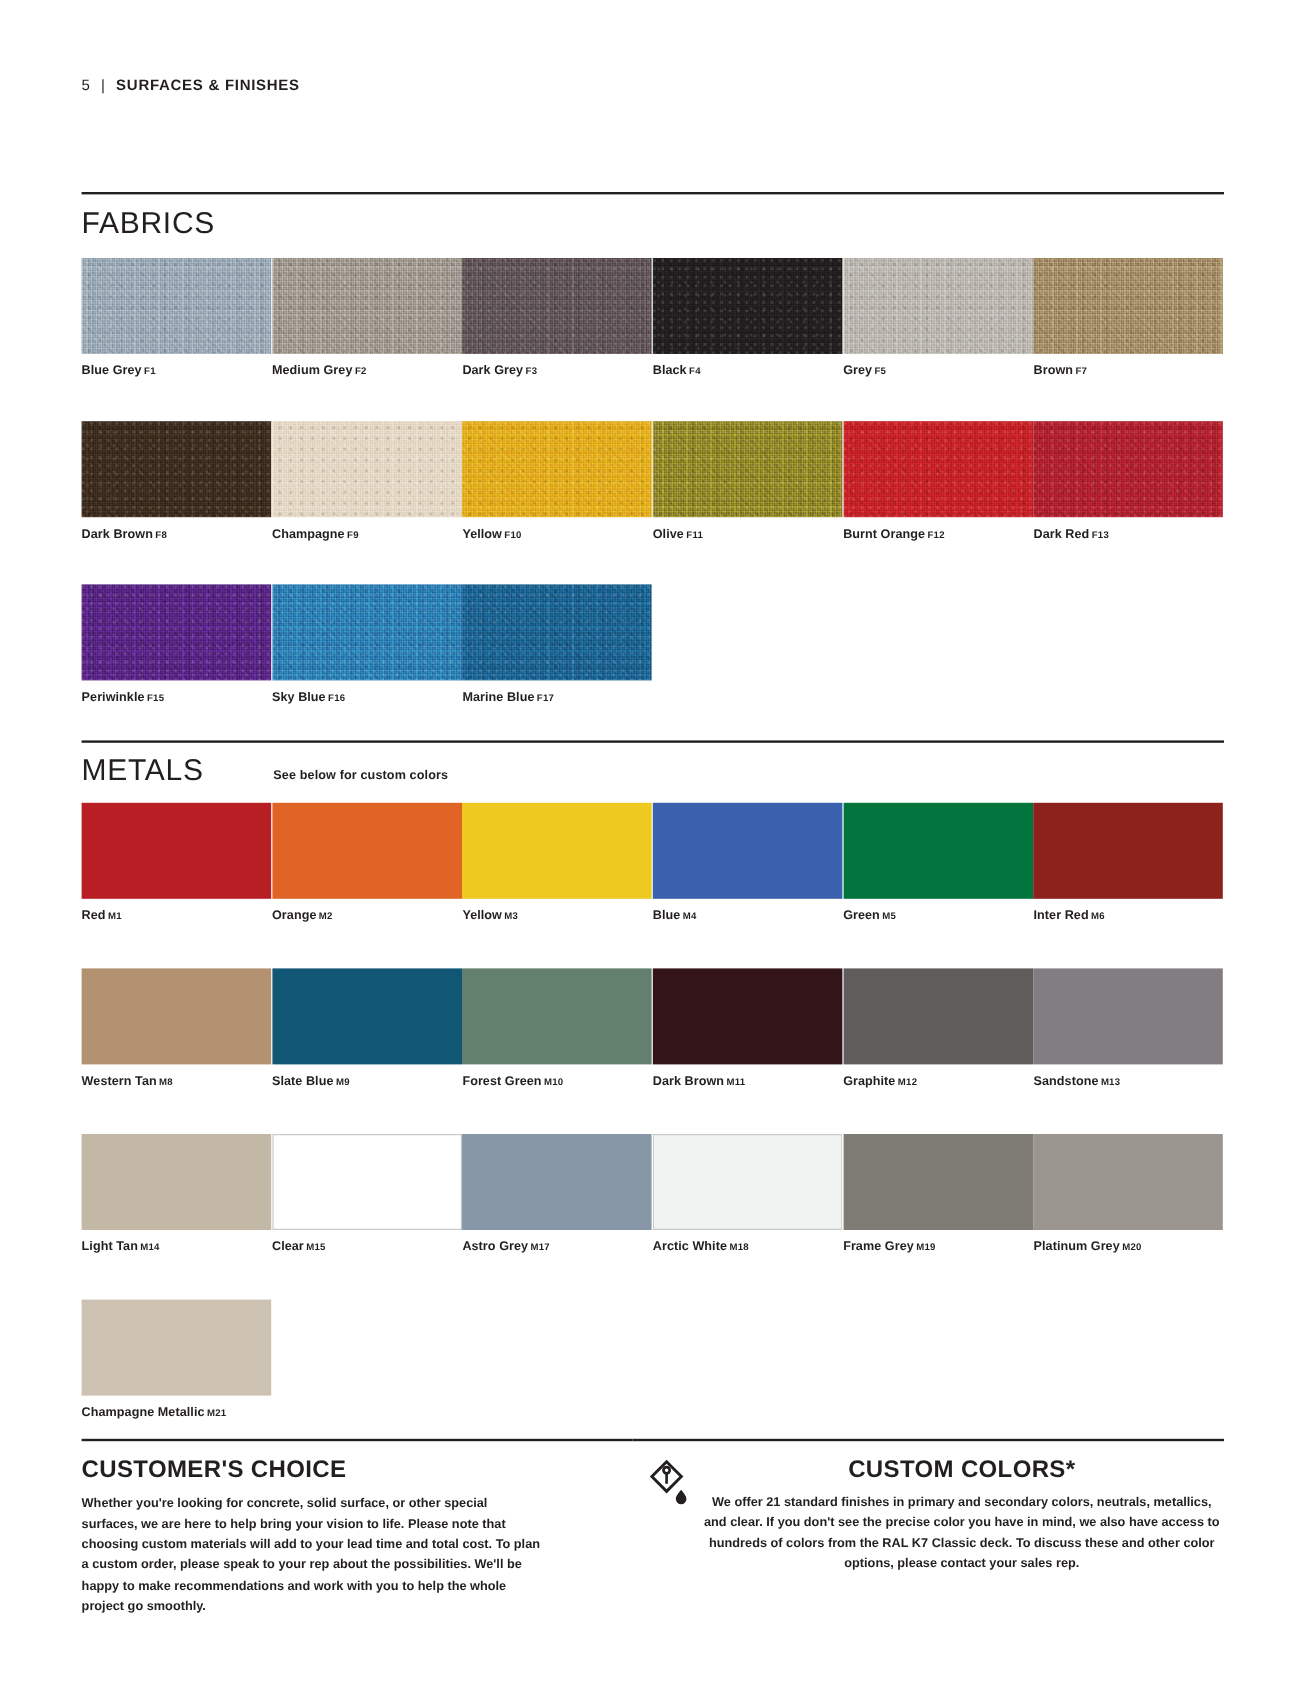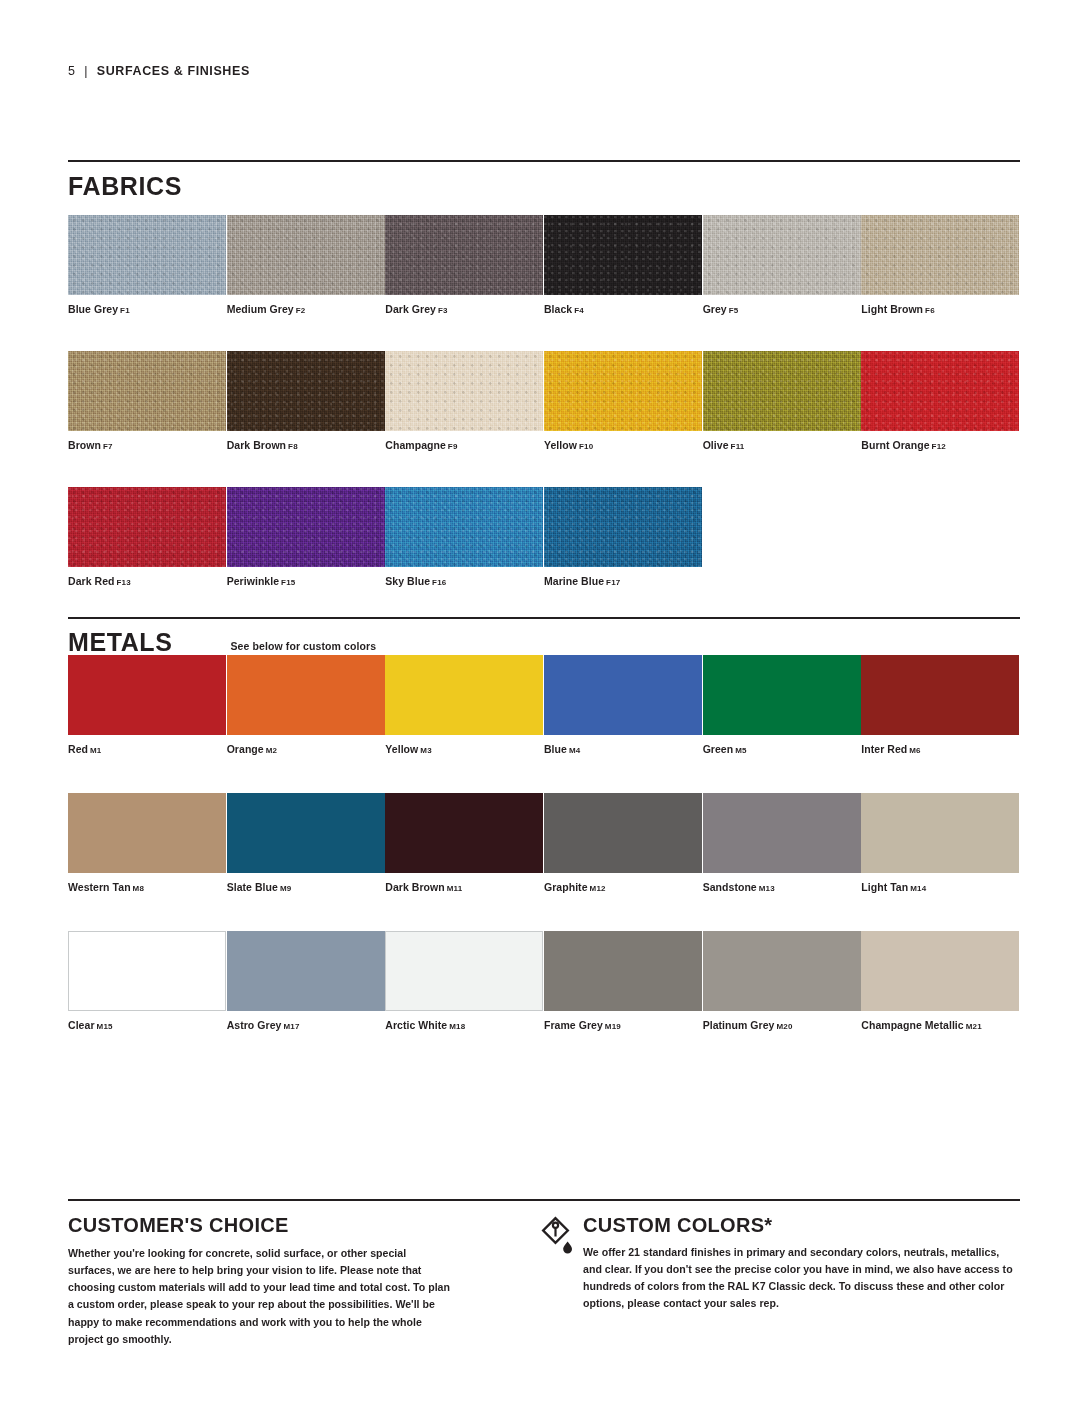--- a/index.html
+++ b/index.html
@@ -17,21 +17,21 @@
     position: absolute; left: 68px; top: 64px;
     font-size: 12.5px; letter-spacing: 0.4px; color: #231f20;
   }
   .runhead .num { font-weight: 400; }
   .runhead .bar { margin: 0 5px; }
   .runhead .ttl { font-weight: 700; letter-spacing: 0.6px; }
 
   
   .rule { height: 2px; background: #231f20; width: 952px; }
   .sec-title {
-    font-size: 25px; font-weight: 700; letter-spacing: 0.6px;
+    font-size: 25px; font-weight: 400; letter-spacing: 0.6px;
     color: #231f20; line-height: 1;
   }
   .sec-head { display: flex; align-items: flex-end; gap: 58px; }
   .sec-note { font-size: 10.5px; font-weight: 700; padding-bottom: 3px; letter-spacing: 0.1px; }
 
   
   .grid { display: flex; flex-wrap: wrap; width: 952px; }
   .cell { width: 158.66px; }
   .sw {
     width: 158px; height: 80px; position: relative; overflow: hidden;
@@ -71,21 +71,21 @@
   .panel-title {
     font-size: 20px; font-weight: 700; letter-spacing: 0.3px;
     margin-top: 13px; color: #231f20;
   }
   .panel-body {
     font-size: 10.6px; font-weight: 700; line-height: 1.62;
     margin-top: 8px; color: #231f20; letter-spacing: 0.01px;
   }
   .cc-head { display: flex; align-items: flex-start; gap: 9px; }
   .cc-icon { width: 34px; height: 42px; flex: 0 0 34px; margin-top: 3px; }
-  .cc-text { flex: 1; }
+  .cc-text { flex: 1; text-align: center; }
 </style>
 </head>
 <body>
 
 <div class="page">
 
   <div class="runhead">
     <span class="num">5</span>
     <span class="bar">|</span>
     <span class="ttl">SURFACES &amp; FINISHES</span>
@@ -109,24 +109,20 @@
           <div class="sw fabric" style="background: rgb(92, 81, 84);"></div>
           <div class="cap"><span>Dark Grey</span><span class="code">F3</span></div>
         </div>
         <div class="cell">
           <div class="sw fabric" style="background: rgb(32, 29, 30);"></div>
           <div class="cap"><span>Black</span><span class="code">F4</span></div>
         </div>
         <div class="cell">
           <div class="sw fabric" style="background: rgb(184, 180, 173);"></div>
           <div class="cap"><span>Grey</span><span class="code">F5</span></div>
-        </div>
-        <div class="cell">
-          <div class="sw fabric" style="background: rgb(185, 171, 147);"></div>
-          <div class="cap"><span>Light Brown</span><span class="code">F6</span></div>
         </div>
         <div class="cell">
           <div class="sw fabric" style="background: rgb(160, 137, 99);"></div>
           <div class="cap"><span>Brown</span><span class="code">F7</span></div>
         </div>
         <div class="cell">
           <div class="sw fabric" style="background: rgb(58, 42, 29);"></div>
           <div class="cap"><span>Dark Brown</span><span class="code">F8</span></div>
         </div>
         <div class="cell">
@@ -163,21 +159,21 @@
         </div>
       </div>
   </div>
 
   <div style="position:absolute; left:68px; top:617px;">
     <div class="rule"></div>
     <div class="sec-head" style="margin-top:11px;">
       <div class="sec-title">METALS</div>
       <div class="sec-note">See below for custom colors</div>
     </div>
-    <div class="grid" id="metals-grid" style="row-gap:38px;">
+    <div class="grid" id="metals-grid" style="margin-top:14px; row-gap:38px;">
         <div class="cell">
           <div class="sw metal" style="background: rgb(184, 31, 37);"></div>
           <div class="cap"><span>Red</span><span class="code">M1</span></div>
         </div>
         <div class="cell">
           <div class="sw metal" style="background: rgb(224, 100, 38);"></div>
           <div class="cap"><span>Orange</span><span class="code">M2</span></div>
         </div>
         <div class="cell">
           <div class="sw metal" style="background: rgb(238, 201, 31);"></div>
@@ -195,20 +191,24 @@
           <div class="sw metal" style="background: rgb(141, 33, 28);"></div>
           <div class="cap"><span>Inter Red</span><span class="code">M6</span></div>
         </div>
         <div class="cell">
           <div class="sw metal" style="background: rgb(179, 146, 114);"></div>
           <div class="cap"><span>Western Tan</span><span class="code">M8</span></div>
         </div>
         <div class="cell">
           <div class="sw metal" style="background: rgb(17, 86, 117);"></div>
           <div class="cap"><span>Slate Blue</span><span class="code">M9</span></div>
+        </div>
+        <div class="cell">
+          <div class="sw metal" style="background: rgb(99, 128, 111);"></div>
+          <div class="cap"><span>Forest Green</span><span class="code">M10</span></div>
         </div>
         <div class="cell">
           <div class="sw metal" style="background: rgb(51, 21, 25);"></div>
           <div class="cap"><span>Dark Brown</span><span class="code">M11</span></div>
         </div>
         <div class="cell">
           <div class="sw metal" style="background: rgb(95, 93, 92);"></div>
           <div class="cap"><span>Graphite</span><span class="code">M12</span></div>
         </div>
         <div class="cell">

